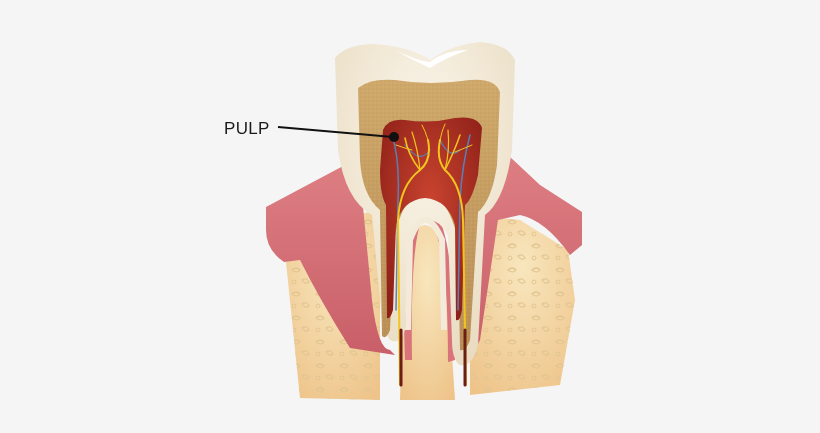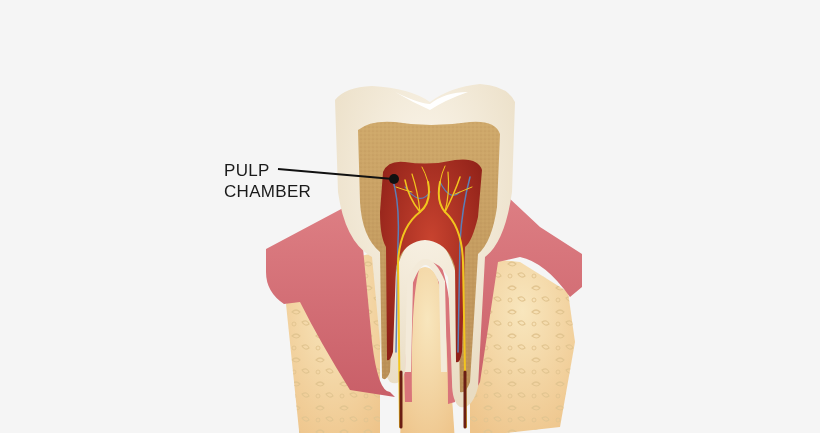--- a/index.html
+++ b/index.html
@@ -5,21 +5,21 @@
     html, body { margin: 0; padding: 0; }
     body {
       width: 820px; height: 433px;
       background: #f5f5f5;
       position: relative;
       overflow: hidden;
       font-family: "Liberation Sans", "DejaVu Sans", sans-serif;
     }
     .diagram {
       position: absolute; left: 0; top: 0;
-      width: 820px; height: 358px; margin-top: 42px;
+      width: 820px; height: 358px;
     }
     .label {
       position: absolute;
       left: 224px; top: 118px;
       color: #1a1a1a;
       font-size: 17px;
       line-height: 21px;
       letter-spacing: 0.3px;
       font-weight: 400;
     }
@@ -118,15 +118,14 @@
     </g>
 
     <g>
       <line x1="278" y1="127" x2="393" y2="137" stroke="#111111" stroke-width="2"></line>
       <circle cx="394" cy="137" r="5" fill="#111111"></circle>
     </g>
   </svg>
 
   <div class="label">
     <span>PULP</span>
-    <span>CHAMBER</span>
   </div>
 </div>
 
 </body></html>

